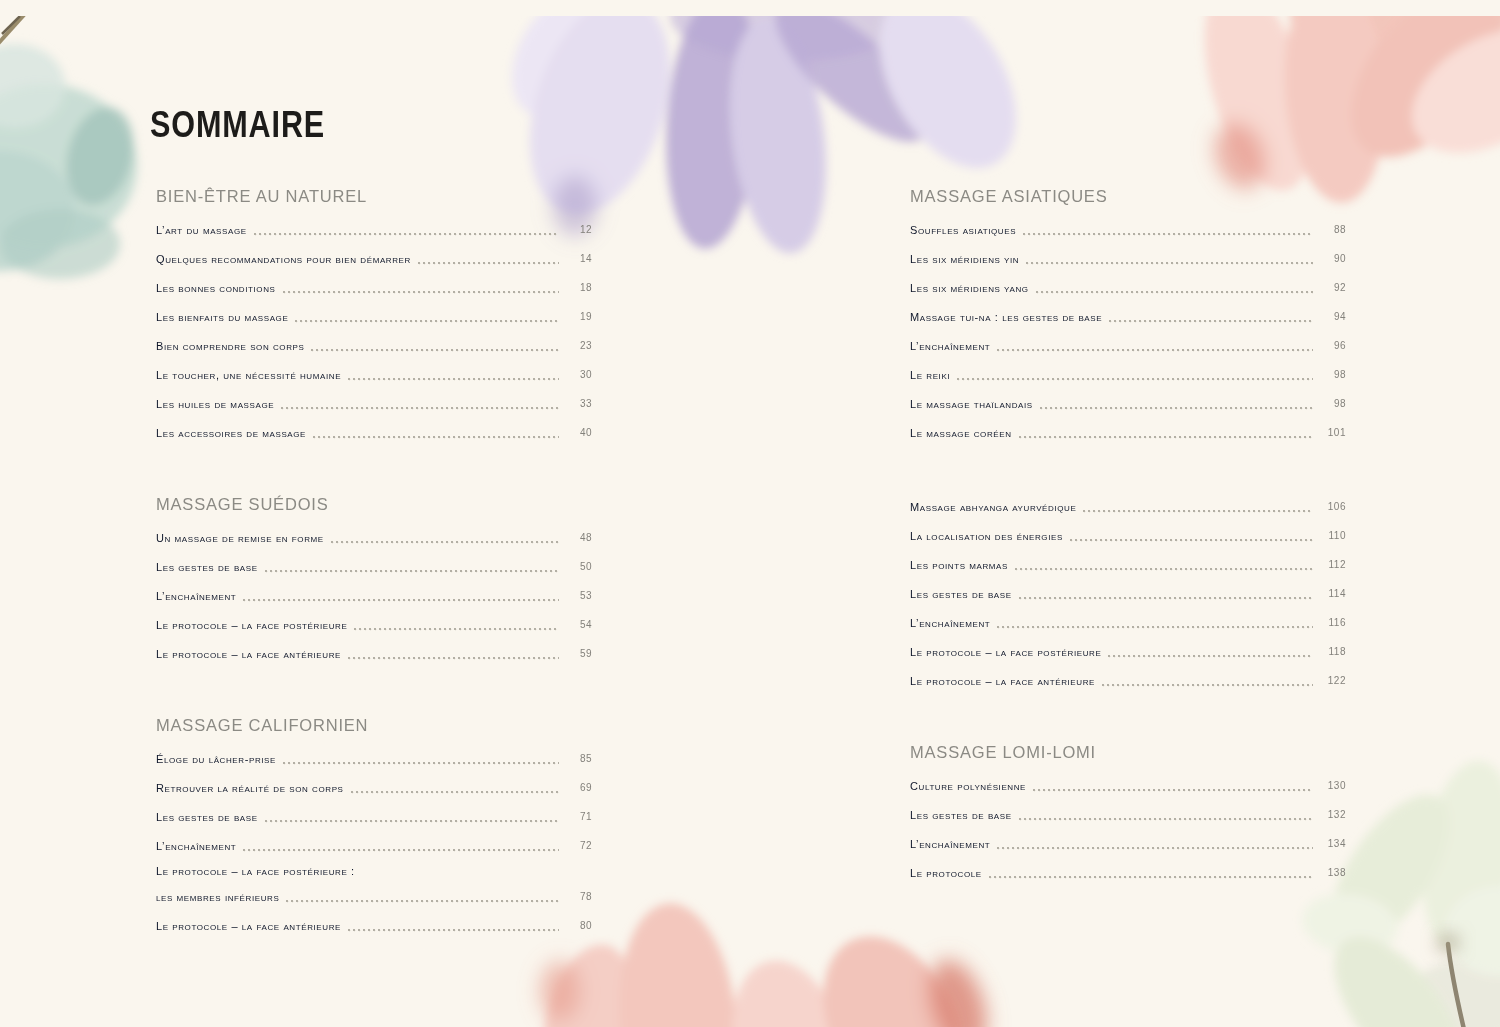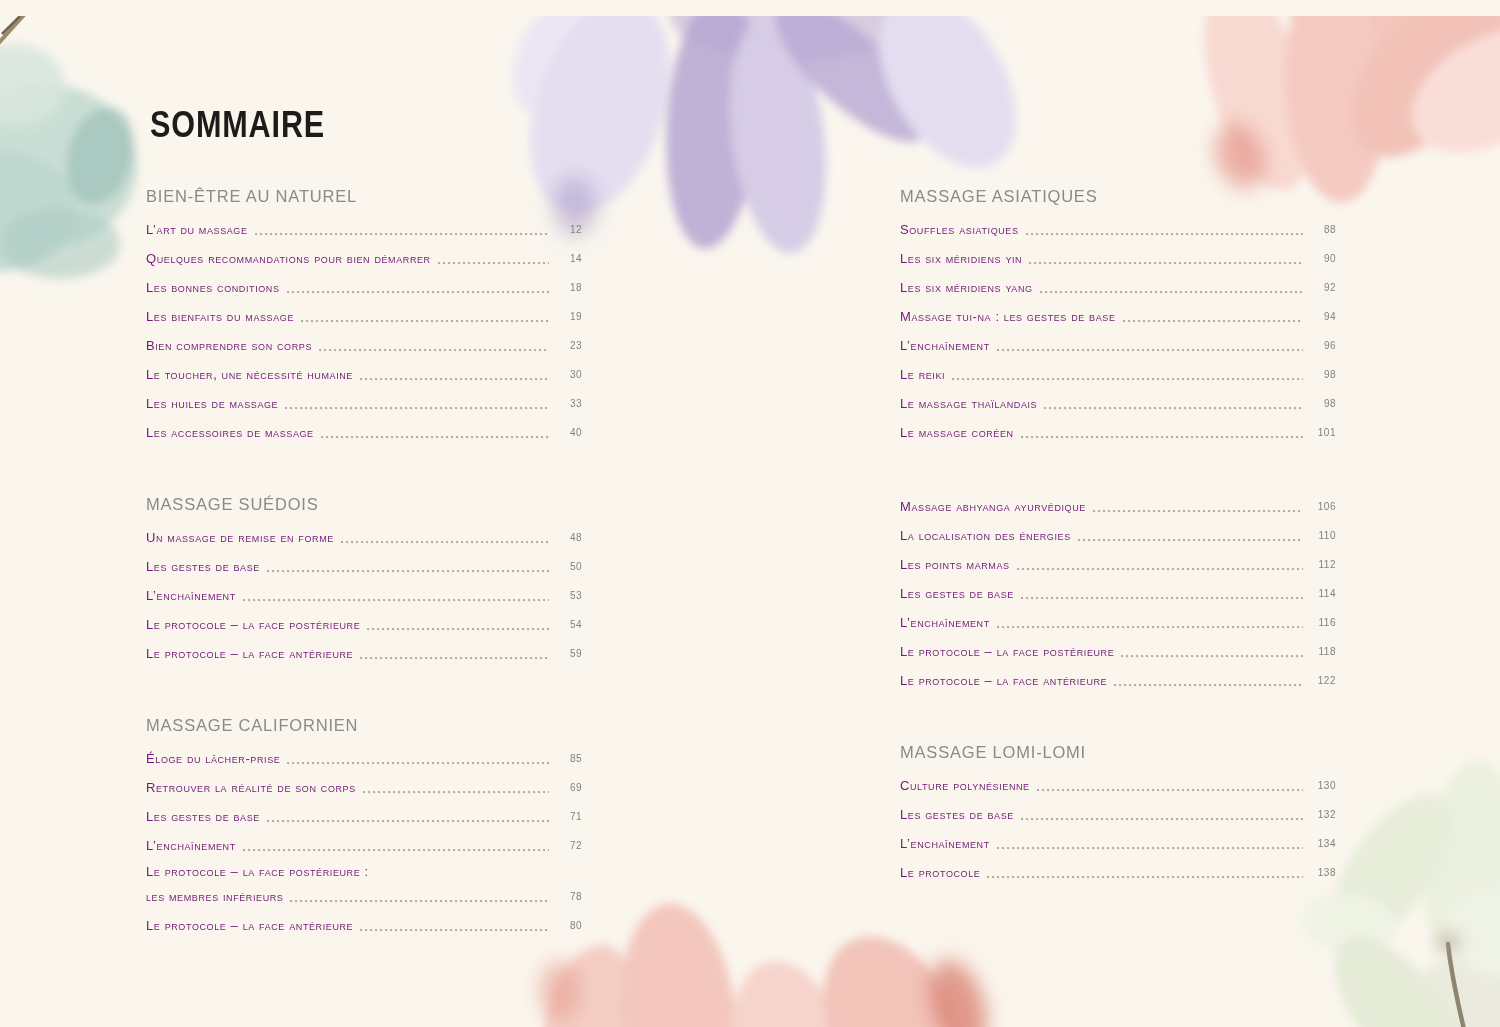--- a/index.html
+++ b/index.html
@@ -14,38 +14,38 @@
   .content { position:absolute; inset:0; z-index:1; }
 
   .title {
     position:absolute; left:150px; top:88px;
     font-size:36px; font-weight:700; color:#1d1c1a;
     letter-spacing:1px; transform:scaleX(0.85); transform-origin:left top;
     white-space:nowrap;
   }
 
   .columns {
-    position:absolute; left:146px; top:168px; width:1190px;
+    position:absolute; left:156px; top:168px; width:1190px;
     display:flex; justify-content:space-between;
   }
   .col { width:436px; }
 
   .toc-section + .toc-section { margin-top:45px; }
   .heading {
     margin:0 0 7px 0;
     font-size:16.5px; font-weight:400; color:#8b8a84;
     letter-spacing:0.8px; line-height:24px; white-space:nowrap;
   }
   .entry {
     height:29px; display:flex; align-items:center; width:100%;
   }
   .entry-multi { width:100%; }
   .entry.line-a { height:22px;text-align:center; }
   .label {
-    font-size:13px; color:#701a75; letter-spacing:0.6px;
+    font-size:11px; color:#0f172a; letter-spacing:0.6px;
     font-variant:small-caps; white-space:nowrap;
   }
   .dots {
     flex:1; height:3px; margin:0 7px; transform:translateY(5px);
     background-image:radial-gradient(circle at 1.2px 1.2px, #b3afa4 1px, rgba(0,0,0,0) 1.4px);
     background-size:5px 3px; background-repeat:repeat-x;
   }
   .pnum {
     font-size:10px; color:#83817b; letter-spacing:0.5px;
     min-width:26px; text-align:right; white-space:nowrap;

